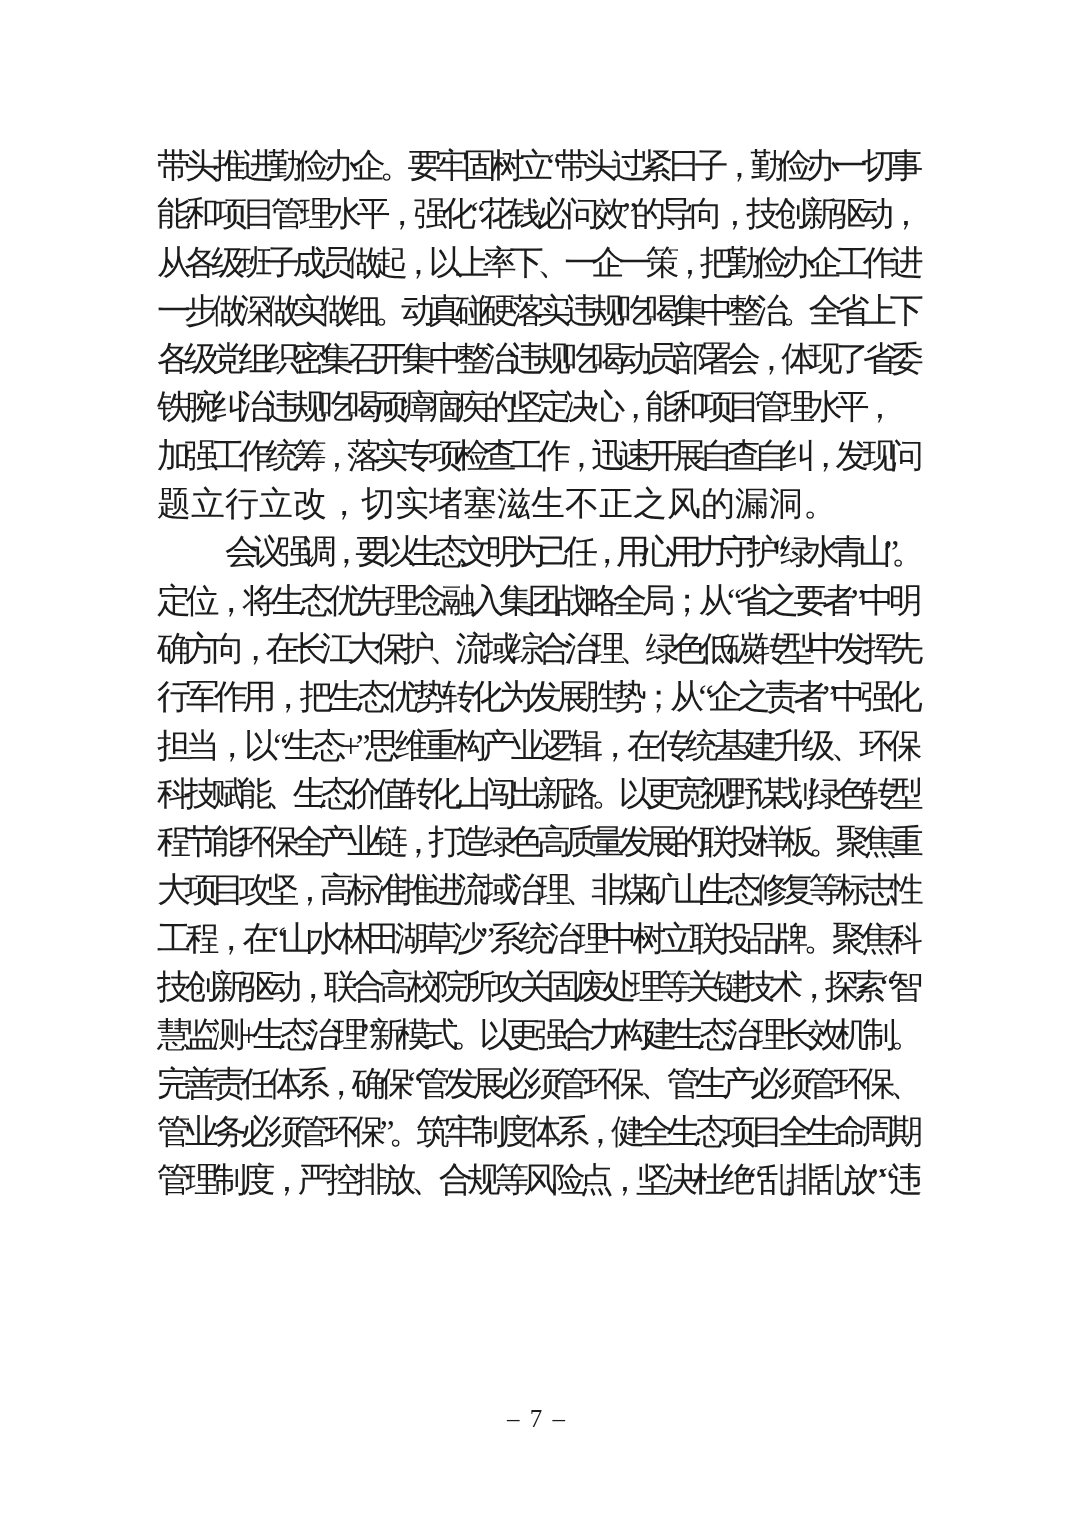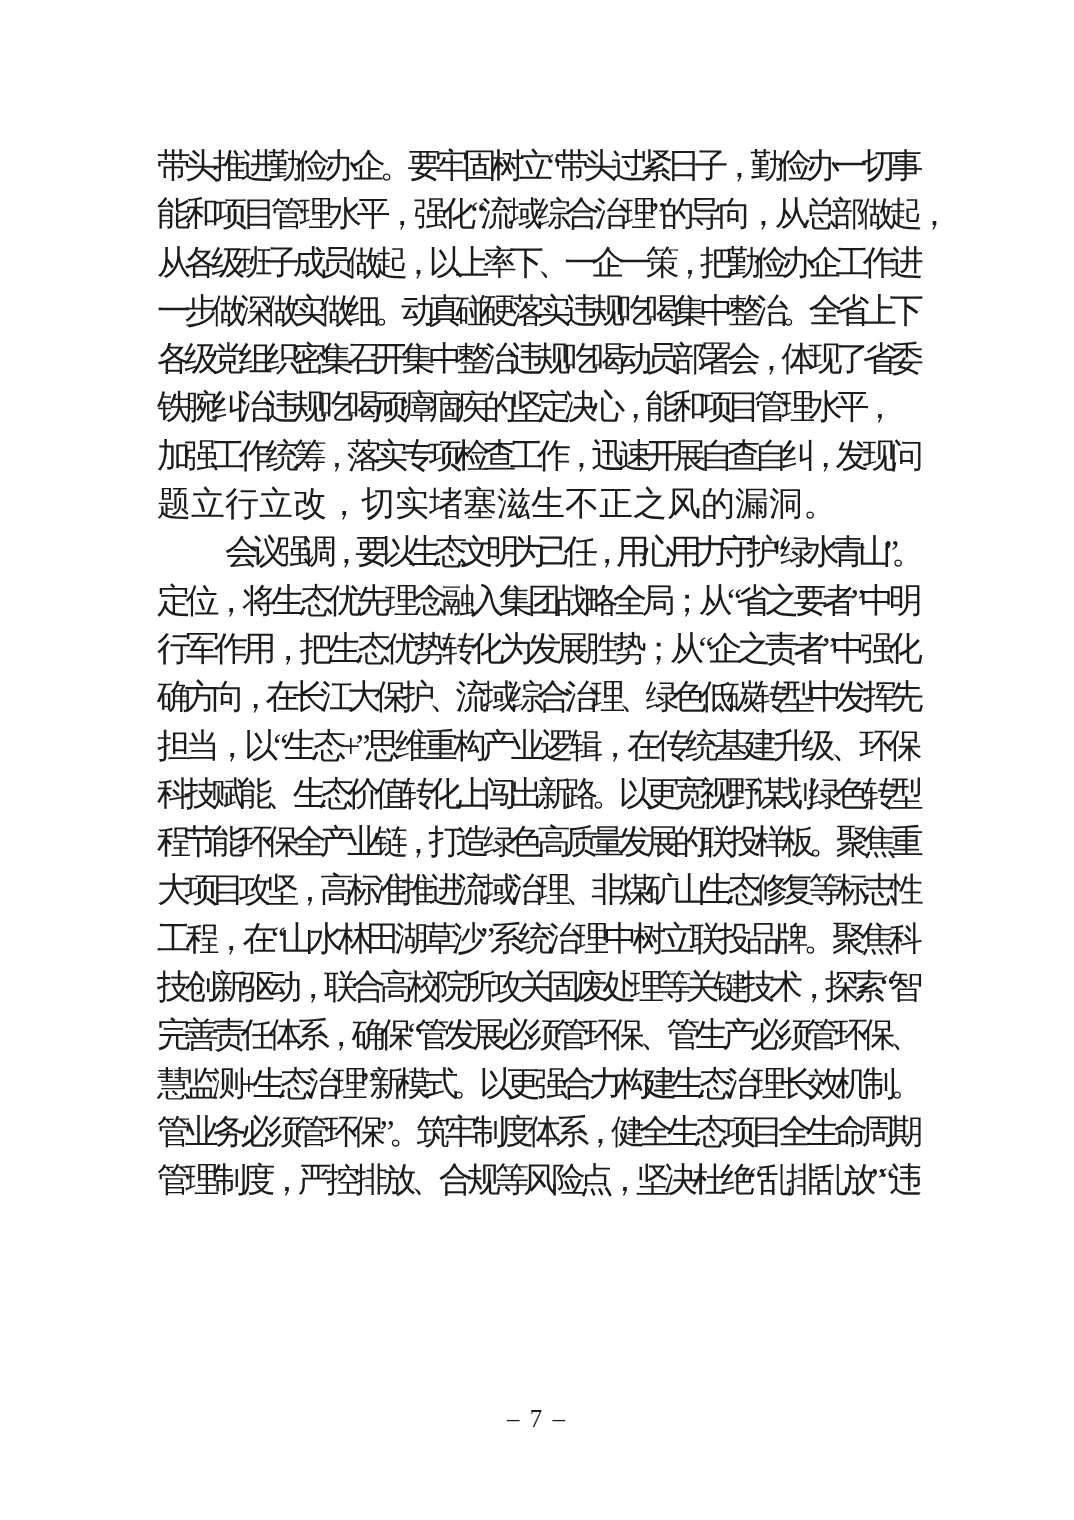--- a/index.html
+++ b/index.html
@@ -48,39 +48,39 @@
     color: #1c1c1c;
   }
 </style>
 </head>
 <body>
 
 <div class="page">
   <div class="text-block">
 
     <div class="line"><span style="letter-spacing: -6.17857px;">带头推进勤俭办企。要牢固树立“带头过紧日子，勤俭办一切事</span></div>
-    <div class="line"><span style="letter-spacing: -5.5px;">能和项目管理水平，强化“流域综合治理”的导向，从总部做起，</span></div>
+    <div class="line"><span style="letter-spacing: -5.5px;">能和项目管理水平，强化“花钱必问效”的导向，技创新驱动，</span></div>
     <div class="line"><span style="letter-spacing: -6.85714px;">从各级班子成员做起，以上率下、一企一策，把勤俭办企工作进</span></div>
     <div class="line"><span style="letter-spacing: -6.85714px;">一步做深做实做细。动真碰硬落实违规吃喝集中整治。全省上下</span></div>
     <div class="line"><span style="letter-spacing: -6.85714px;">各级党组织密集召开集中整治违规吃喝动员部署会，体现了省委</span></div>
     <div class="line"><span style="letter-spacing: -6.85714px;">铁腕纠治违规吃喝顽瘴痼疾的坚定决心，能和项目管理水平，</span></div>
     <div class="line"><span style="letter-spacing: -6.85714px;">加强工作统筹，落实专项检查工作，迅速开展自查自纠，发现问</span></div>
     <div class="line para-end"><span style="letter-spacing: 0px;">题立行立改，切实堵塞滋生不正之风的漏洞。</span></div>
 
     <div class="line indent"><span style="letter-spacing: -7.92857px;">会议强调，要以生态文明为己任，用心用力守护“绿水青山”。</span></div>
     <div class="line"><span style="letter-spacing: -5.5px;">定位，将生态优先理念融入集团战略全局；从“省之要者”中明</span></div>
+    <div class="line"><span style="letter-spacing: -6.85714px;">确方向，在长江大保护、流域综合治理、绿色低碳转型中发挥先</span></div>
     <div class="line"><span style="letter-spacing: -5.5px;">行军作用，把生态优势转化为发展胜势；从“企之责者”中强化</span></div>
-    <div class="line"><span style="letter-spacing: -6.85714px;">确方向，在长江大保护、流域综合治理、绿色低碳转型中发挥先</span></div>
     <div class="line"><span style="letter-spacing: -4.96429px; text-align: right;">担当，以“生态+”思维重构产业逻辑，在传统基建升级、环保</span></div>
     <div class="line"><span style="letter-spacing: -6.85714px;">科技赋能、生态价值转化上闯出新路。以更宽视野谋划绿色转型</span></div>
     <div class="line"><span style="letter-spacing: -6.85714px;">程节能环保全产业链，打造绿色高质量发展的联投样板。聚焦重</span></div>
     <div class="line"><span style="letter-spacing: -6.85714px;">大项目攻坚，高标准推进流域治理、非煤矿山生态修复等标志性</span></div>
     <div class="line"><span style="letter-spacing: -5.5px;">工程，在“山水林田湖草沙”系统治理中树立联投品牌。聚焦科</span></div>
     <div class="line"><span style="letter-spacing: -6.17857px;">技创新驱动，联合高校院所攻关固废处理等关键技术，探索“智</span></div>
+    <div class="line"><span style="letter-spacing: -6.62069px;">慧监测+生态治理”新模式。以更强合力构建生态治理长效机制。</span></div>
     <div class="line"><span style="letter-spacing: -6.17857px;">完善责任体系，确保“管发展必须管环保、管生产必须管环保、</span></div>
-    <div class="line"><span style="letter-spacing: -6.62069px;">慧监测+生态治理”新模式。以更强合力构建生态治理长效机制。</span></div>
     <div class="line"><span style="letter-spacing: -6.17857px;">管业务必须管环保”。筑牢制度体系，健全生态项目全生命周期</span></div>
     <div class="line"><span style="letter-spacing: -5.82759px;">管理制度，严控排放、合规等风险点，坚决杜绝“乱排乱放”“违</span></div>
 
   </div>
 
   <div class="page-number">– 7 –</div>
 </div>
 
 </body></html>

